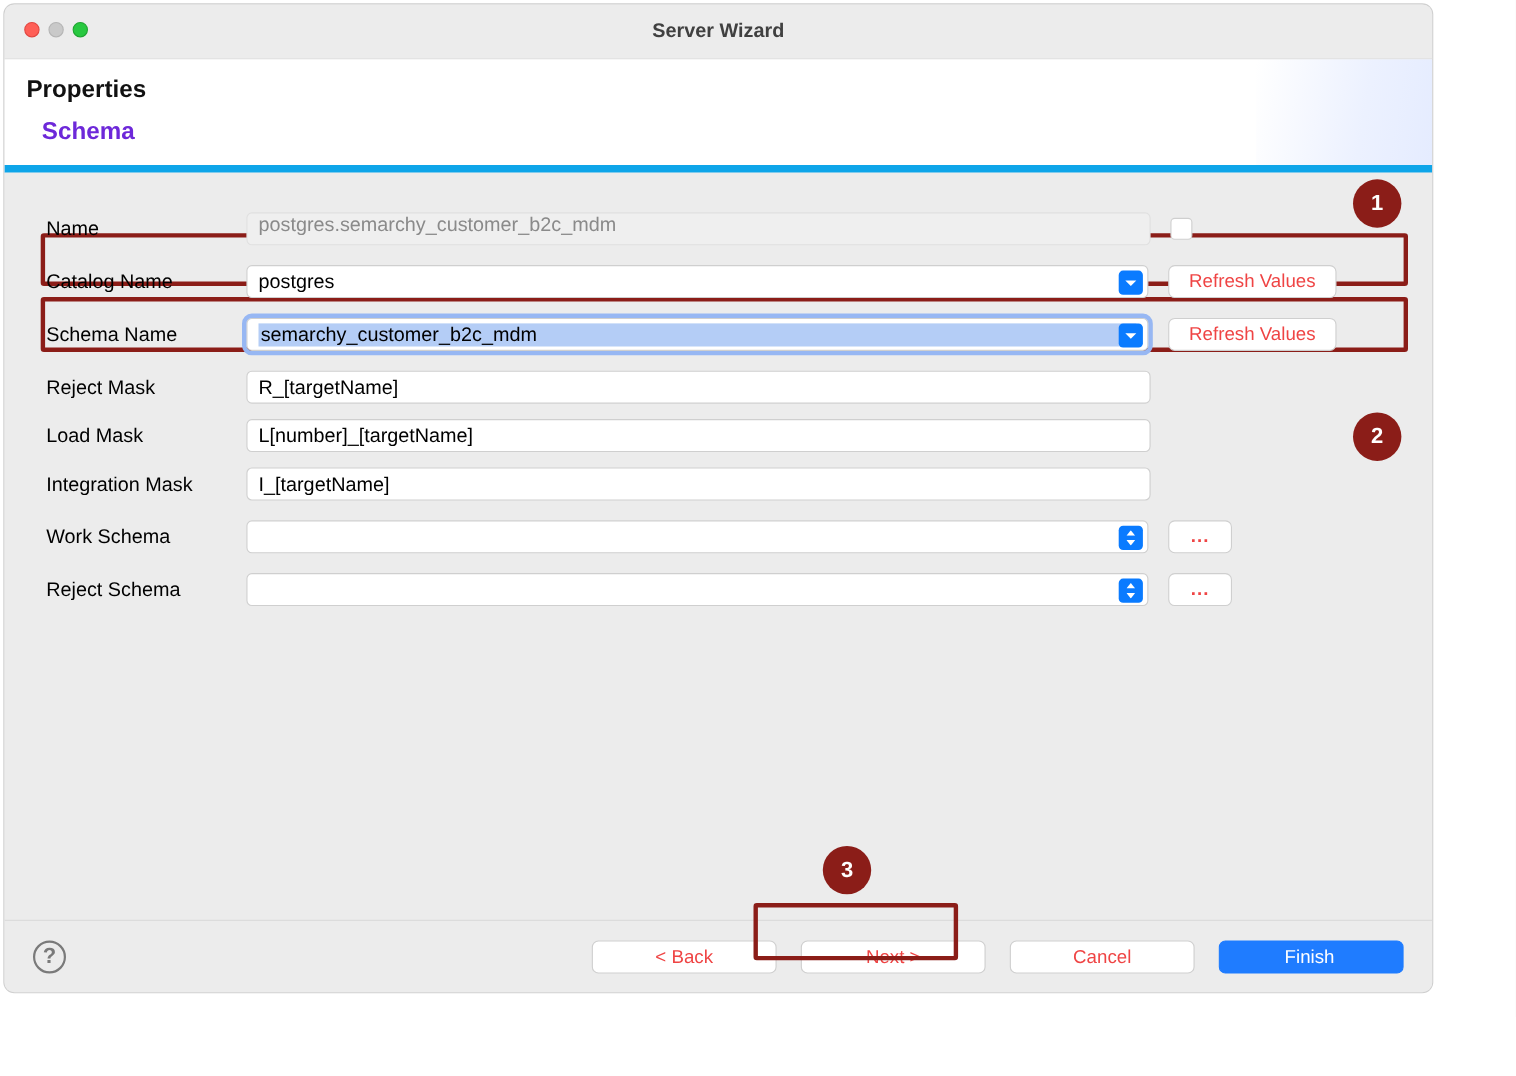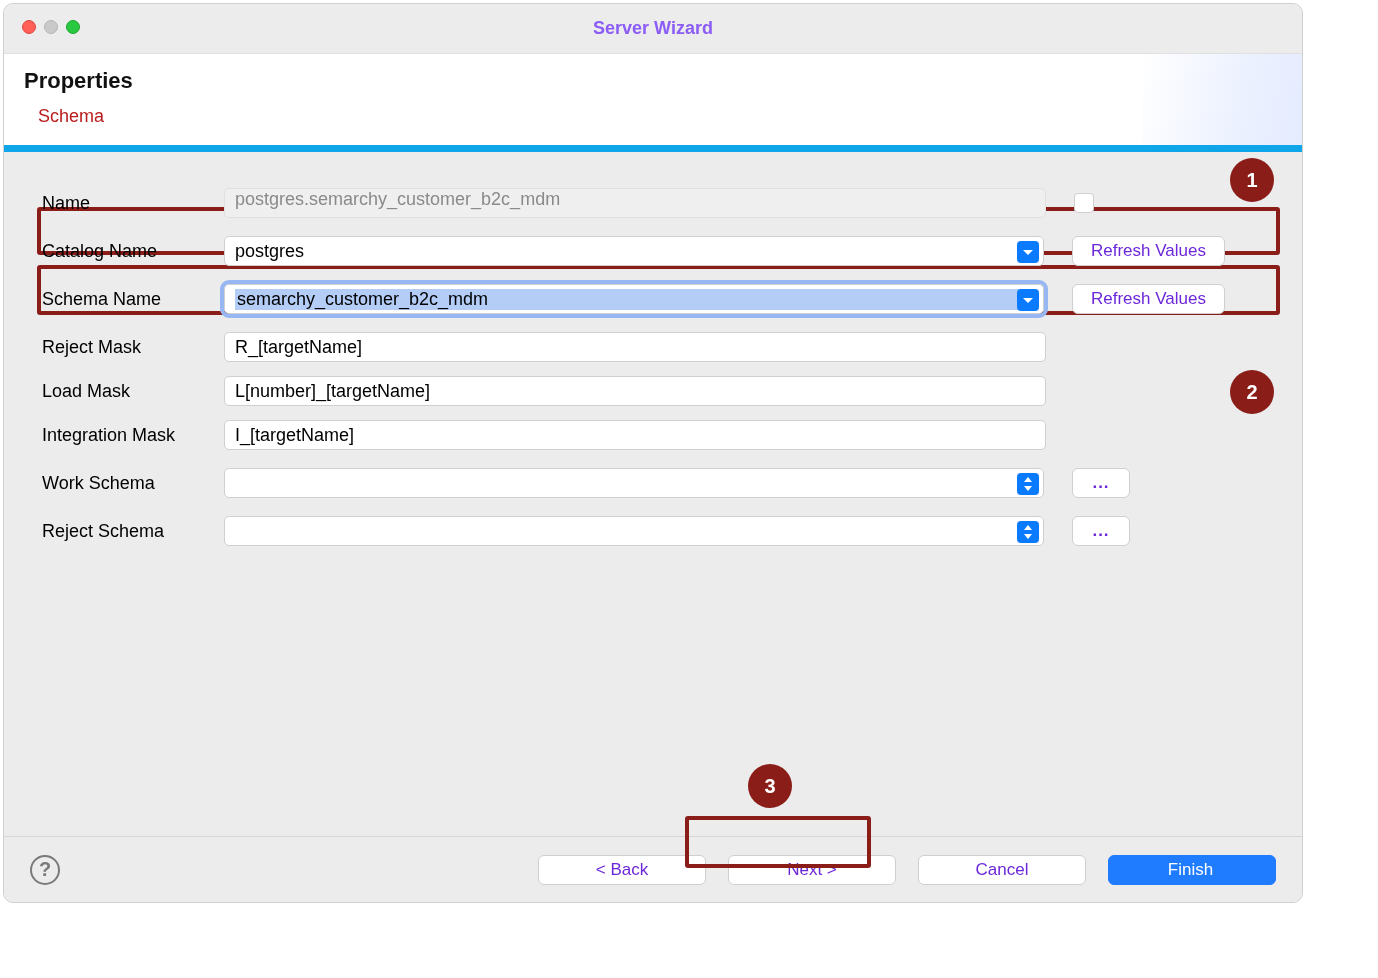--- a/index.html
+++ b/index.html
@@ -41,38 +41,39 @@
   .tl {
     width: 14px; height: 14px; border-radius: 50%;
   }
   .tl.red { background:#ff5f57; border:1px solid #e24640;}
   .tl.yellow { background:#c9c9c9; border:1px solid #b5b5b5;}
   .tl.green { background:#28c840; border:1px solid #1fa531;}
   .titlebar .title {
     margin: 16px auto;
     font-size: 18px;
     font-weight: 600;
-    color:#8b5cf6;
+    color:#404040;
   }
   .header {
     background: #fff;
     padding: 14px 20px 18px 20px;
     border-bottom: 7px solid #0ea5e9;
     position: relative;
   }
   .header .props {
     font-size: 22px;
     font-weight: 700;
     color:#111;
   }
   .header .sub {
-    font-size: 18px;
-    color:#b91c1c;
+    font-size: 22px;
+    color:#6d28d9;
     margin-top: 12px;
     margin-left: 14px;
+    font-weight: bold;
   }
   .header::after{
     content:"";
     position:absolute;
     right:0; top:0;
     width:160px; height:100%;
     background: linear-gradient(100deg,rgba(180,200,255,0) 0%,rgba(180,200,255,.25) 60%,rgba(180,200,255,.35));
     pointer-events:none;
   }
   .form-area {
@@ -89,21 +90,21 @@
   }
   .row.tight{margin-bottom:14px;}
   .lbl {
     width: 182px;
     font-size: 18px;
     color:#000;
   }
   .field-wrap{
     display:flex;
     align-items:center;
-    gap:28px;
+    gap:18px;
     flex:1;
   }
   .text-input, .combo, .disabled-input{
     height: 30px;
     border:1px solid #cfcfcf;
     border-radius:5px;
     background:#fff;
     font-size:18px;
     padding: 0 10px;
     color:#000;
@@ -150,21 +151,21 @@
     border-radius:4px;
     background:#fff;
   }
   .btn{
     height:30px;
     border:1px solid #cfcfcf;
     border-radius:6px;
     background:#fff;
     font-size:17px;
     padding:0 18px;
-    color:#6d28d9;
+    color:#ef4444;
     display:flex; align-items:center; justify-content:center;
     cursor:pointer;
     user-select:none;
   }
   .btn.small{padding:0 14px; min-width:58px;}
   .btn.ellipsis{min-width:58px; font-weight:700; letter-spacing:1px;}
   .rule-box{
     position:absolute;
     border:4px solid #8b1d18;
     border-radius:3px;

